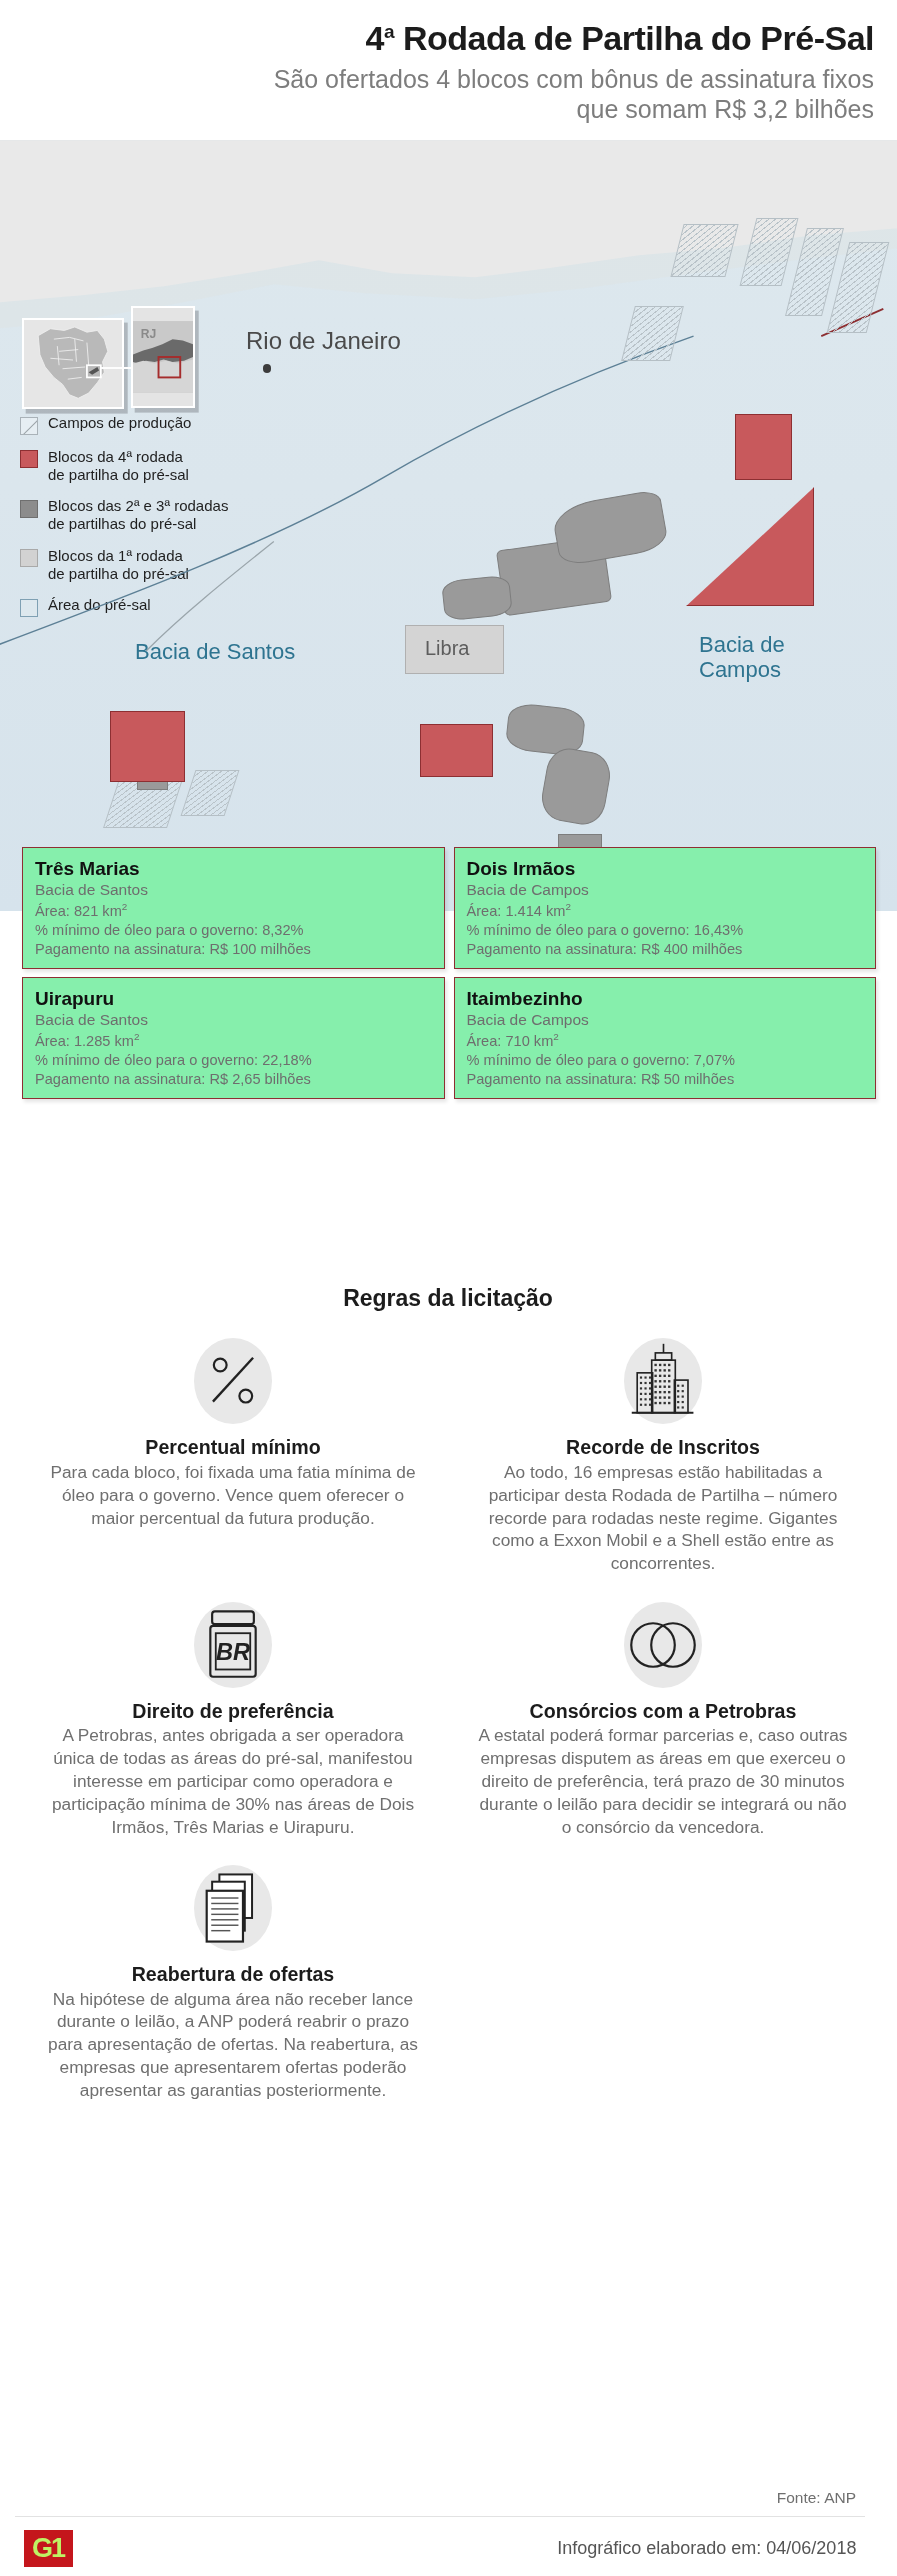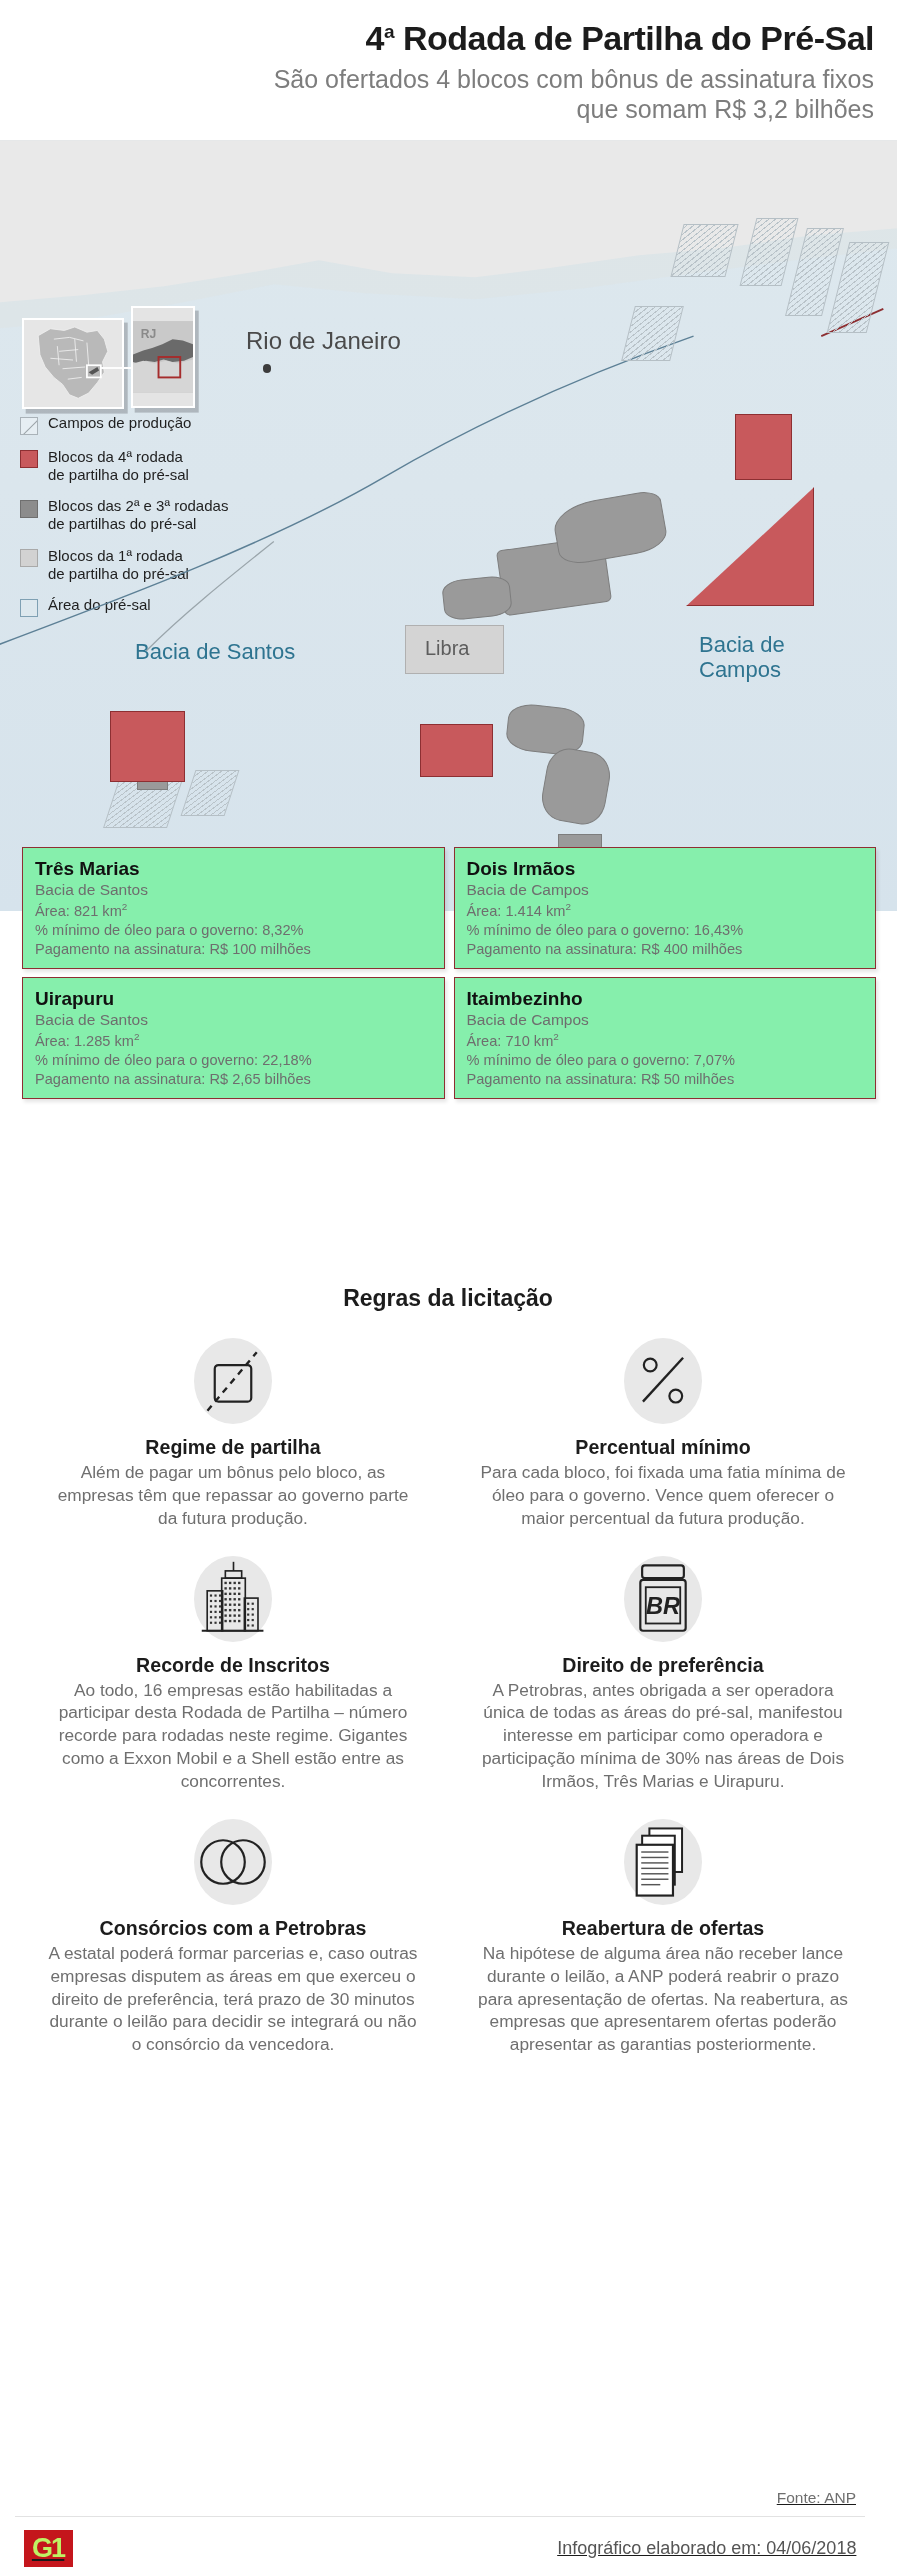--- a/index.html
+++ b/index.html
@@ -314,31 +314,20 @@
     <div class="card-line">% mínimo de óleo para o governo: 7,07%</div>
     <div class="card-line">Pagamento na assinatura: R$ 50 milhões</div>
   </div>
 </div>
 
 <div class="rules" style="position:absolute; top:1250px; left:12px; width:872px;">
   <div class="rules-title">Regras da licitação</div>
 
   <div class="rules-grid">
 
-    <div class="rule">
-      <div class="rule-icon">
-        <div class="blob"></div>
-        <svg width="66" height="73" viewBox="0 0 72 80" xmlns="http://www.w3.org/2000/svg">
-          <rect x="16" y="22" width="40" height="40" rx="4" fill="none" stroke="#222" stroke-width="2.4"></rect>
-          <line x1="8" y1="72" x2="62" y2="8" stroke="#222" stroke-width="2.6" stroke-dasharray="7 6"></line>
-        </svg>
-      </div>
-      <div class="rule-title">Regime de partilha</div>
-      <div class="rule-text">Além de pagar um bônus pelo bloco, as empresas têm que repassar ao governo parte da futura produção.</div>
-    </div>
 
     <div class="rule">
       <div class="rule-icon">
         <div class="blob"></div>
         <svg width="66" height="73" viewBox="0 0 72 80" xmlns="http://www.w3.org/2000/svg">
           <circle cx="22" cy="22" r="7" fill="none" stroke="#222" stroke-width="2.4"></circle>
           <circle cx="50" cy="56" r="7" fill="none" stroke="#222" stroke-width="2.4"></circle>
           <line x1="14" y1="62" x2="58" y2="14" stroke="#222" stroke-width="2.6"></line>
         </svg>
       </div>
@@ -469,20 +458,20 @@
             <line x1="11" y1="68" x2="32" y2="68"></line>
           </g>
         </svg>
       </div>
       <div class="rule-title">Reabertura de ofertas</div>
       <div class="rule-text">Na hipótese de alguma área não receber lance durante o leilão, a ANP poderá reabrir o prazo para apresentação de ofertas. Na reabertura, as empresas que apresentarem ofertas poderão apresentar as garantias posteriormente.</div>
     </div>
   </div>
 </div>
 
-<div style="position:absolute; left:0; bottom:0; width:880px;text-decoration:underline;">
+<div style="position:absolute; left:0; bottom:0; width:880px;">
   <div class="source">Fonte: ANP</div>
   <div class="footer-bar">
     <div class="g1-logo">G1</div>
     <div class="made-on">Infográfico elaborado em: 04/06/2018</div>
   </div>
 </div>
 
 
 </body></html>

